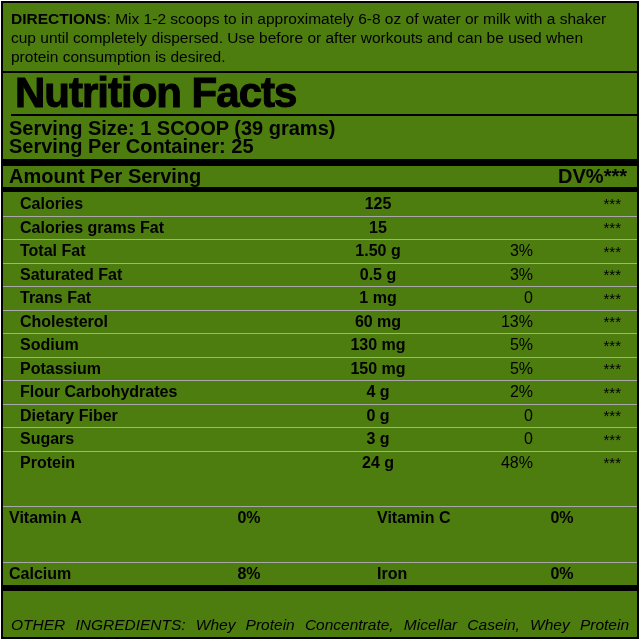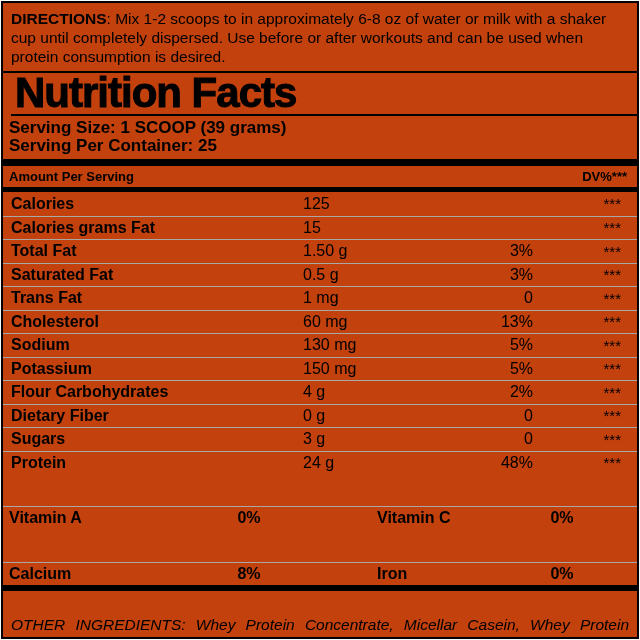--- a/index.html
+++ b/index.html
@@ -6,21 +6,21 @@
   html, body { background: #ffffff; }
   body {
     width: 640px; height: 640px;
     font-family: "Liberation Sans", sans-serif;
     color: #000;
   }
   .label-box {
     width: 638px; height: 638px;
     margin: 1px;
     border: 2px solid #000;
-    background: #c2410c;
+    background: #4d7c0f;
     overflow: hidden;
   }
   
   .directions {
     padding: 6px 8px 5px 8px;
     border-bottom: 2px solid #000;
     font-size: 15.5px;
     line-height: 19px;
   }
   .directions b { font-weight: bold; }
@@ -33,47 +33,47 @@
     padding: 0 2px 1px 4px;
     border-bottom: 2px solid #000;
     margin-left: 8px;
     -webkit-text-stroke: 1px #000;
   }
   
   .serving-block {
     padding: 3px 6px 4px 6px;
     border-bottom: 7px solid #000;
     font-weight: bold;
-    font-size: 17px;
+    font-size: 20px;
     line-height: 16px;
   }
   .serving-block div { padding: 1px 0; }
   
   .table-header {
     display: flex;
     justify-content: space-between;
     align-items: center;
     padding: 2px 10px 2px 6px;
     height: 26px;
     border-bottom: 5px solid #000;
     font-weight: bold;
-    font-size: 13px;
+    font-size: 20px;
   }
   
   .rows-block { border-bottom: 6px solid #000; }
   .nrow {
     display: flex;
     align-items: center;
     height: 23.5px;
-    padding-left: 8px;
+    padding-left: 17px;
     font-size: 16px;
   }
   .nrow + .nrow { border-top: 1px solid #a8a8a8; }
   .c-label { flex: 1; font-weight: bold; }
-  .c-amt   { width: 150px; text-align: left; }
+  .c-amt   { width: 150px; text-align: center; font-weight: bold; }
   .c-pct   { width: 84px;  text-align: right; padding-right: 4px; }
   .c-stars { width: 100px; text-align: right; padding-right: 16px; font-size: 15px; }
   
   .vrow {
     display: flex;
     align-items: center;
     height: 23.5px;
     padding-left: 6px;
     font-size: 16px;
     font-weight: bold;

